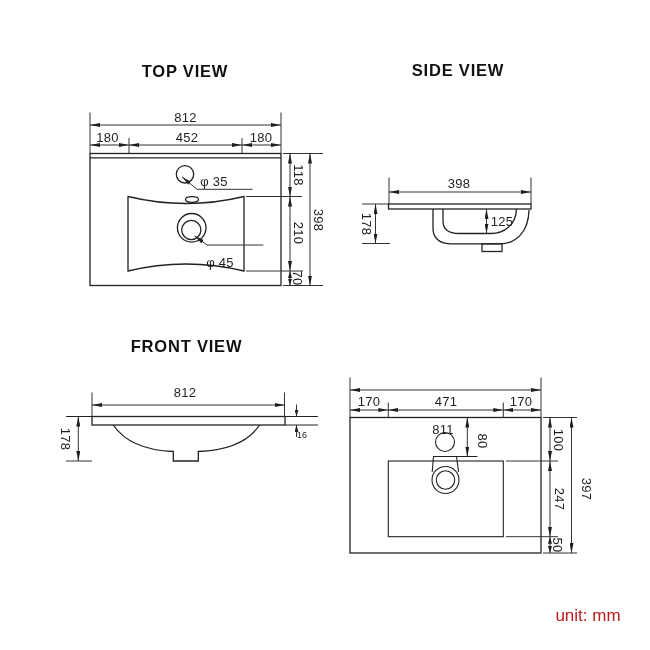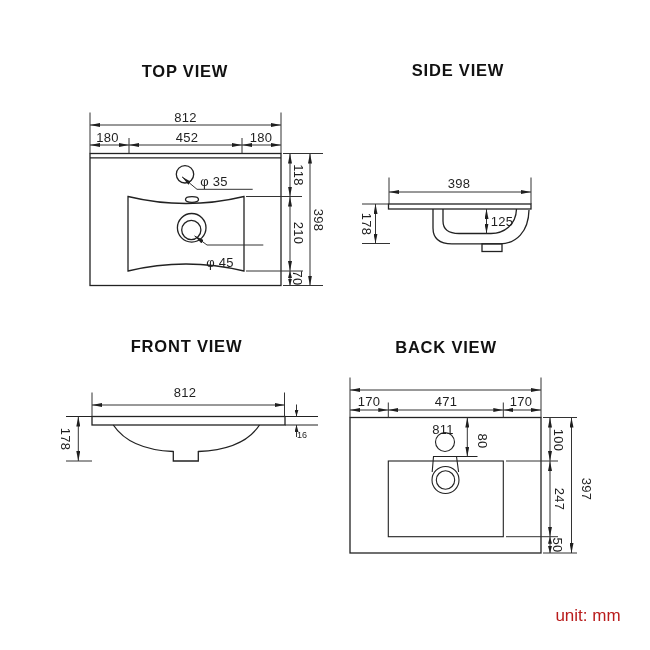--- a/index.html
+++ b/index.html
@@ -121,21 +121,20 @@
     <line x1="550" y1="417.5" x2="550" y2="461" marker-start="url(#arr)" marker-end="url(#arr)"></line>
     <line x1="550" y1="461" x2="550" y2="536.7" marker-start="url(#arr)" marker-end="url(#arr)"></line>
     <line x1="550" y1="536.7" x2="550" y2="553" marker-start="url(#arrS)" marker-end="url(#arrS)"></line>
     <line x1="571.5" y1="417.5" x2="571.5" y2="553" marker-start="url(#arr)" marker-end="url(#arr)"></line>
   </g>
 </svg>
 
 <div class="title" style="left:185px;top:71px;">TOP VIEW</div>
 <div class="title" style="left:186.5px;top:346px;">FRONT VIEW</div>
 <div class="title" style="left:458px;top:70px;">SIDE VIEW</div>
-<div class="title" style="left:446px;top:346.5px;">BACK VIEW</div>
 
 <div class="lbl" style="left:185.5px;top:117px;">812</div>
 <div class="lbl" style="left:107.5px;top:137px;">180</div>
 <div class="lbl" style="left:187px;top:137px;text-align:center;">452</div>
 <div class="lbl" style="left:261px;top:137px;">180</div>
 <div class="lbl rot" style="left:298px;top:174.5px;">118</div>
 <div class="lbl rot" style="left:298px;top:233px;">210</div>
 <div class="lbl rot" style="left:297px;top:278px;">70</div>
 <div class="lbl rot" style="left:318px;top:220px;">398</div>
 <div class="lbl" style="left:214px;top:181px;">φ 35</div>

